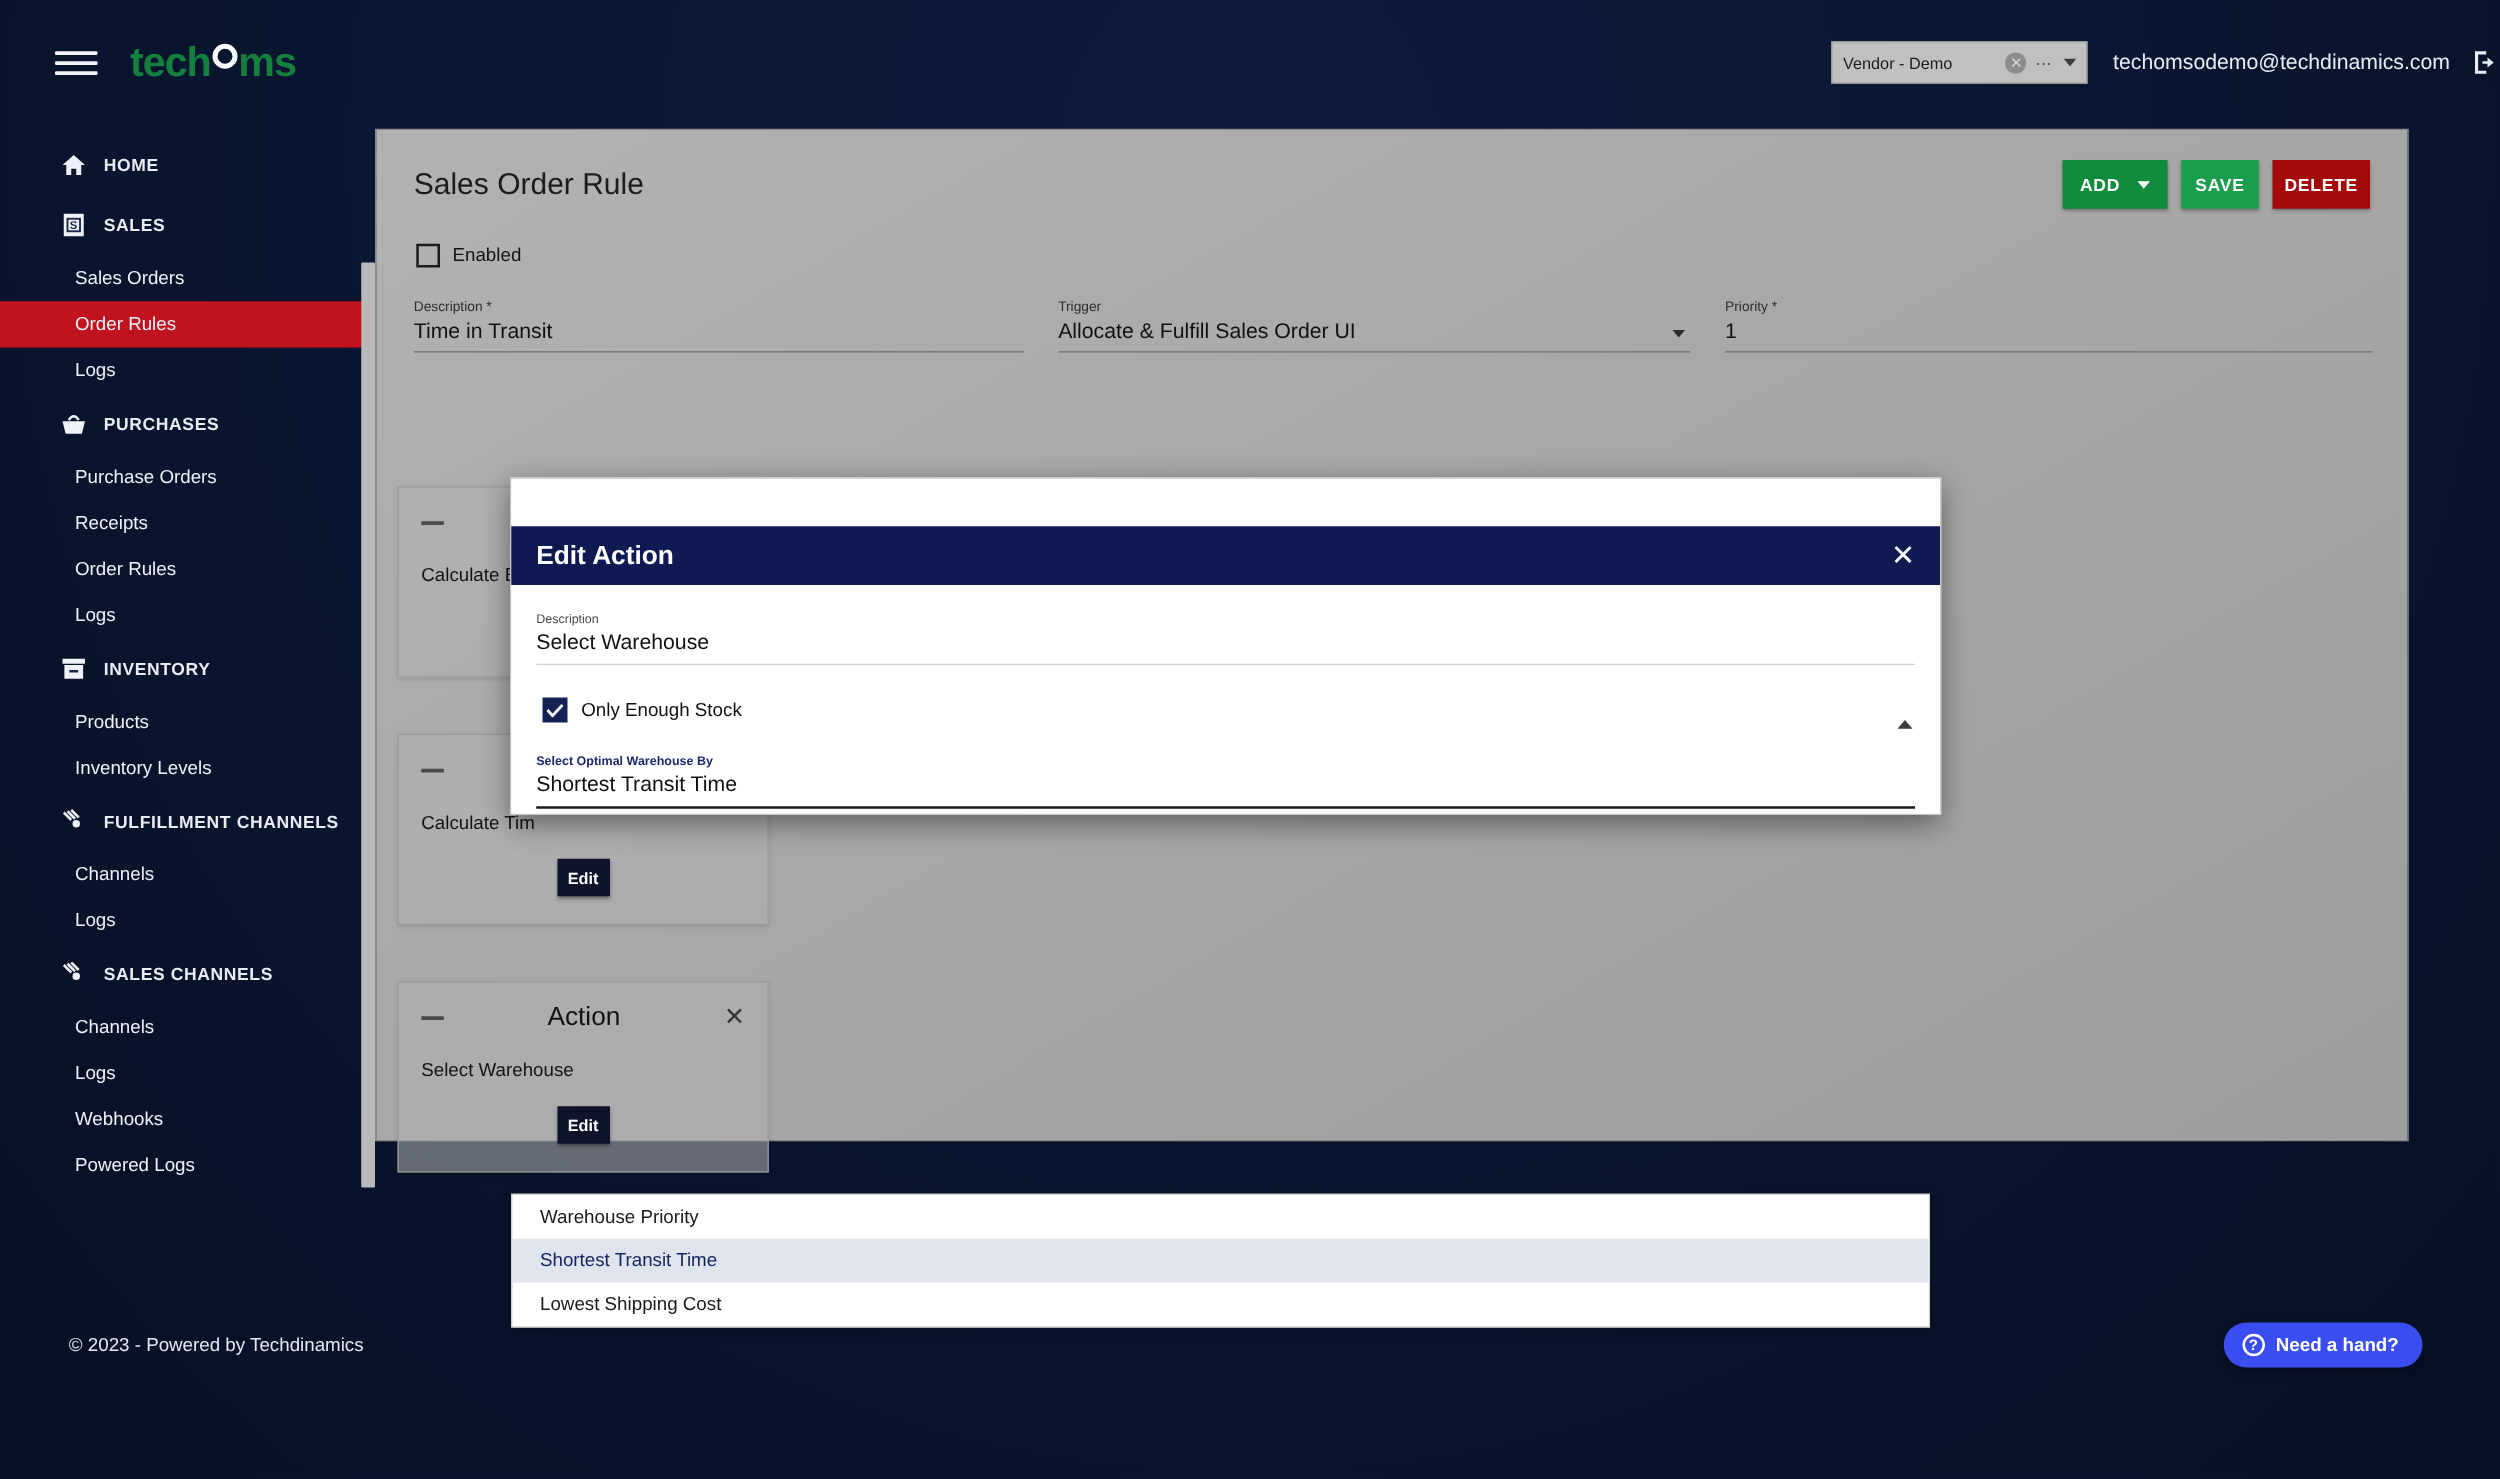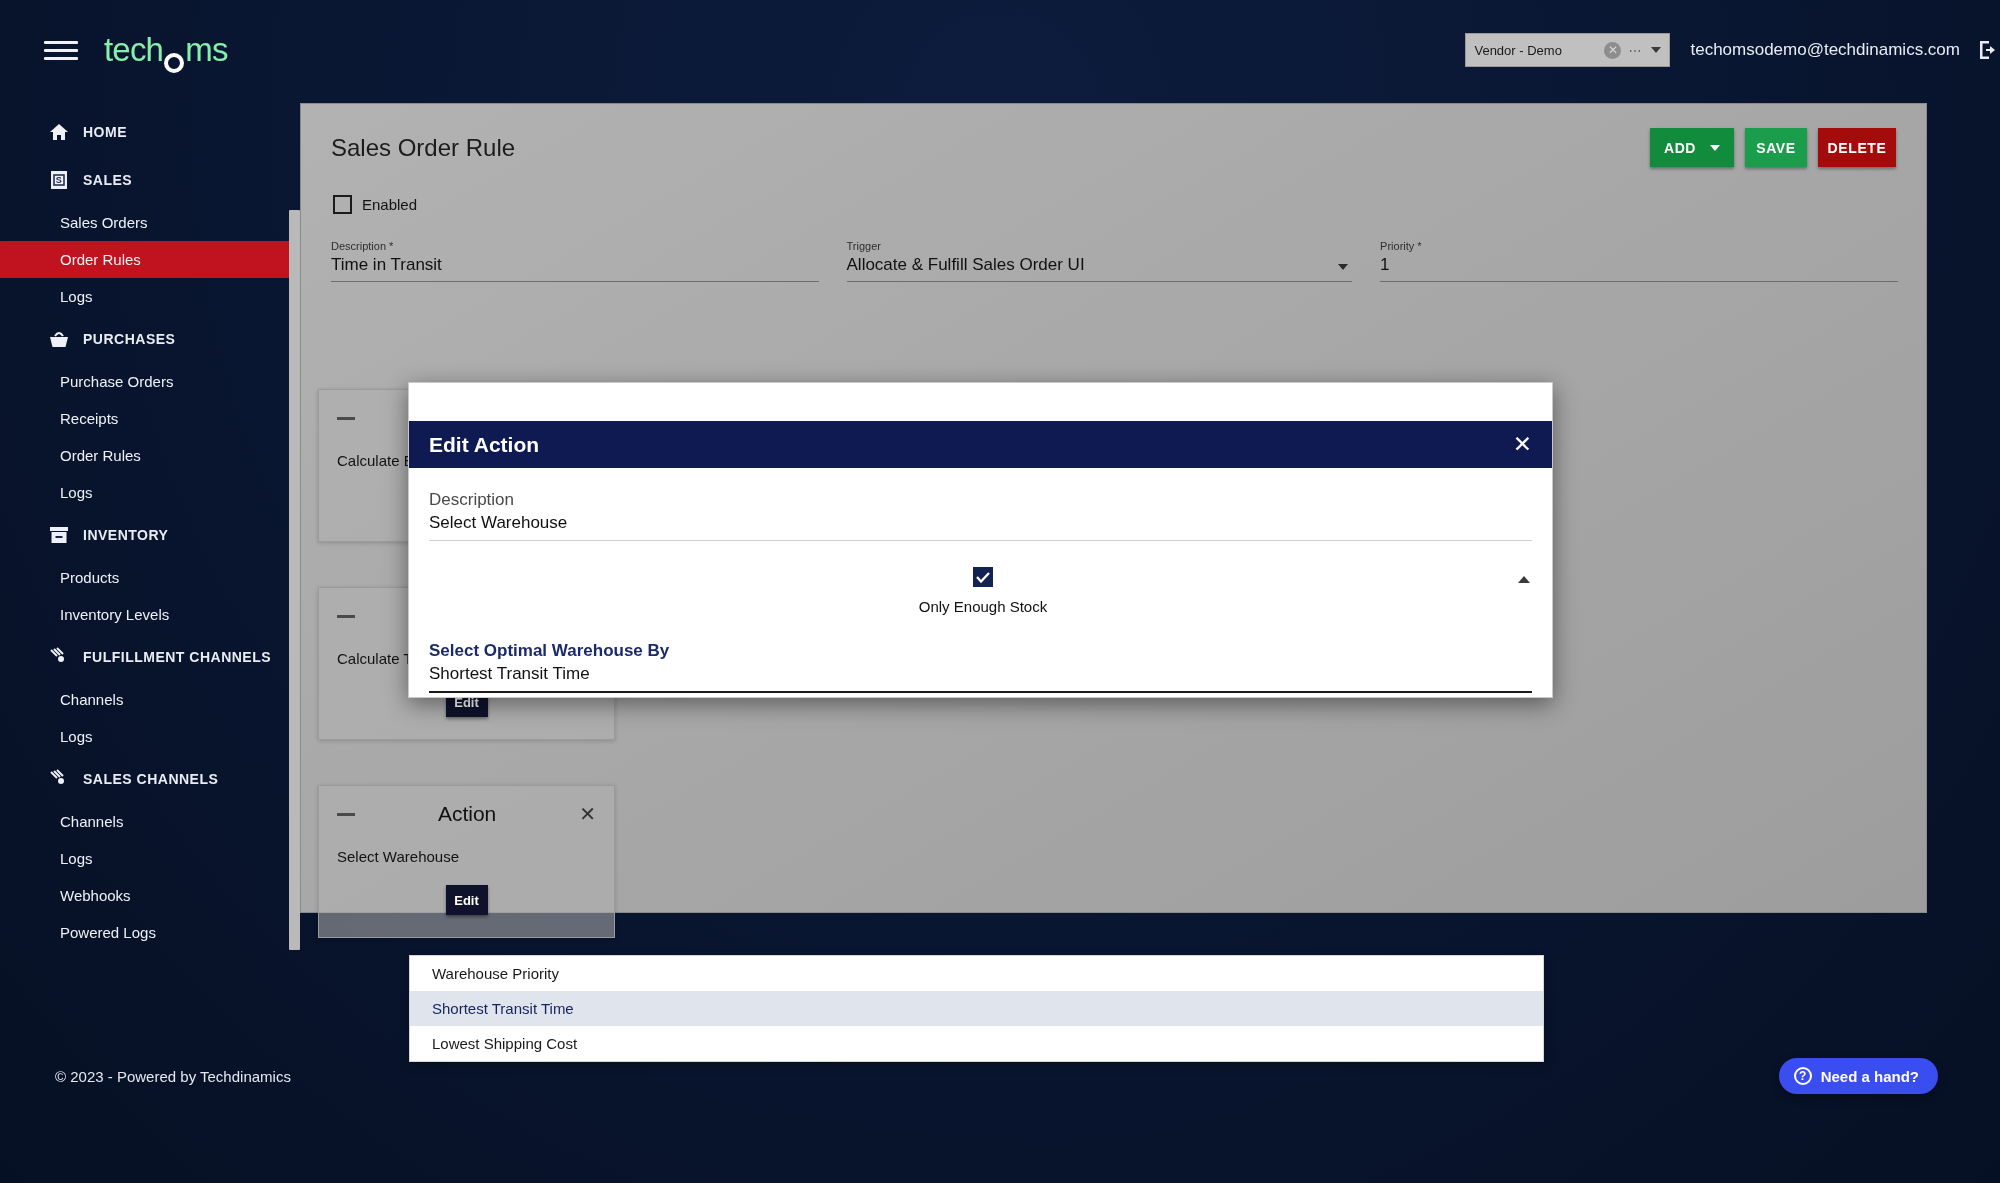--- a/index.html
+++ b/index.html
@@ -19,23 +19,23 @@
     position: absolute; top: 0; left: 0; width: 2000px; height: 100px;
     display: flex; align-items: center;
   }
   #hamburger {
     margin-left: 44px; width: 34px; height: 28px;
     display: flex; flex-direction: column; justify-content: center; gap: 5px;
     cursor: pointer;
   }
   #hamburger span { display:block; height: 3px; background: #f0f2f7; border-radius: 1px; }
   #brand {
-    margin-left: 26px; color: #86efac;
-    font-size: 33px; font-weight: normal; letter-spacing: -0.8px;
-    display: flex; align-items: flex-end;
+    margin-left: 26px; color: #15803d;
+    font-size: 33px; font-weight: bold; letter-spacing: -0.8px;
+    display: flex; align-items: flex-start;
   }
   #brand .ring {
     display: inline-block; width: 20px; height: 20px;
     border: 4px solid #ffffff; border-radius: 50%;
     margin: 0 1px; position: relative; top: 4px;
   }
   #topright {
     margin-left: auto; display: flex; align-items: center; 
   }
   #vendor-select {
@@ -157,26 +157,26 @@
     border: 1px solid #c9c9c9;
   }
   #modal-head {
     height: 47px; background: #101a52; display: flex; align-items: center;
     padding: 0 20px; color: #fff; margin-top: 38px;
   }
   #modal-title { font-size: 21px; font-weight: bold; }
   #modal-close { margin-left: auto; font-size: 23px; cursor: pointer; line-height: 1; }
   #modal-body { padding: 22px 20px 0 20px; position: relative; }
   .m-field { padding-bottom: 4px; }
-  .m-label { font-size: 17px; color: #4a4a4a; }
+  .m-label { font-size: 10px; color: #4a4a4a; }
   .m-label.focused { color: #1b2a6b; font-weight: bold; }
   .m-value { font-size: 17px; color: #111; padding-top: 3px; padding-bottom: 7px; }
   .m-line { height: 1px; background: #cfcfcf; }
   .m-line.active { height: 2px; background: #1a1a1a; }
-  .m-cb-row { display: flex; align-items: center; gap: 11px; padding: 22px 0 26px 5px; flex-direction: column; }
+  .m-cb-row { display: flex; align-items: center; gap: 11px; padding: 22px 0 26px 5px; }
   .m-cb {
     width: 20px; height: 20px; background: #142253;
     display: flex; align-items: center; justify-content: center; cursor: pointer;
   }
   .m-cb svg { display: block; }
   .m-cb-label { font-size: 15px; color: #111; }
   #select-caret {
     position: absolute; right: 22px; top: 108px;
     width: 0; height: 0; border-left: 6px solid transparent;
     border-right: 6px solid transparent; border-bottom: 7px solid #3a3a3a;

